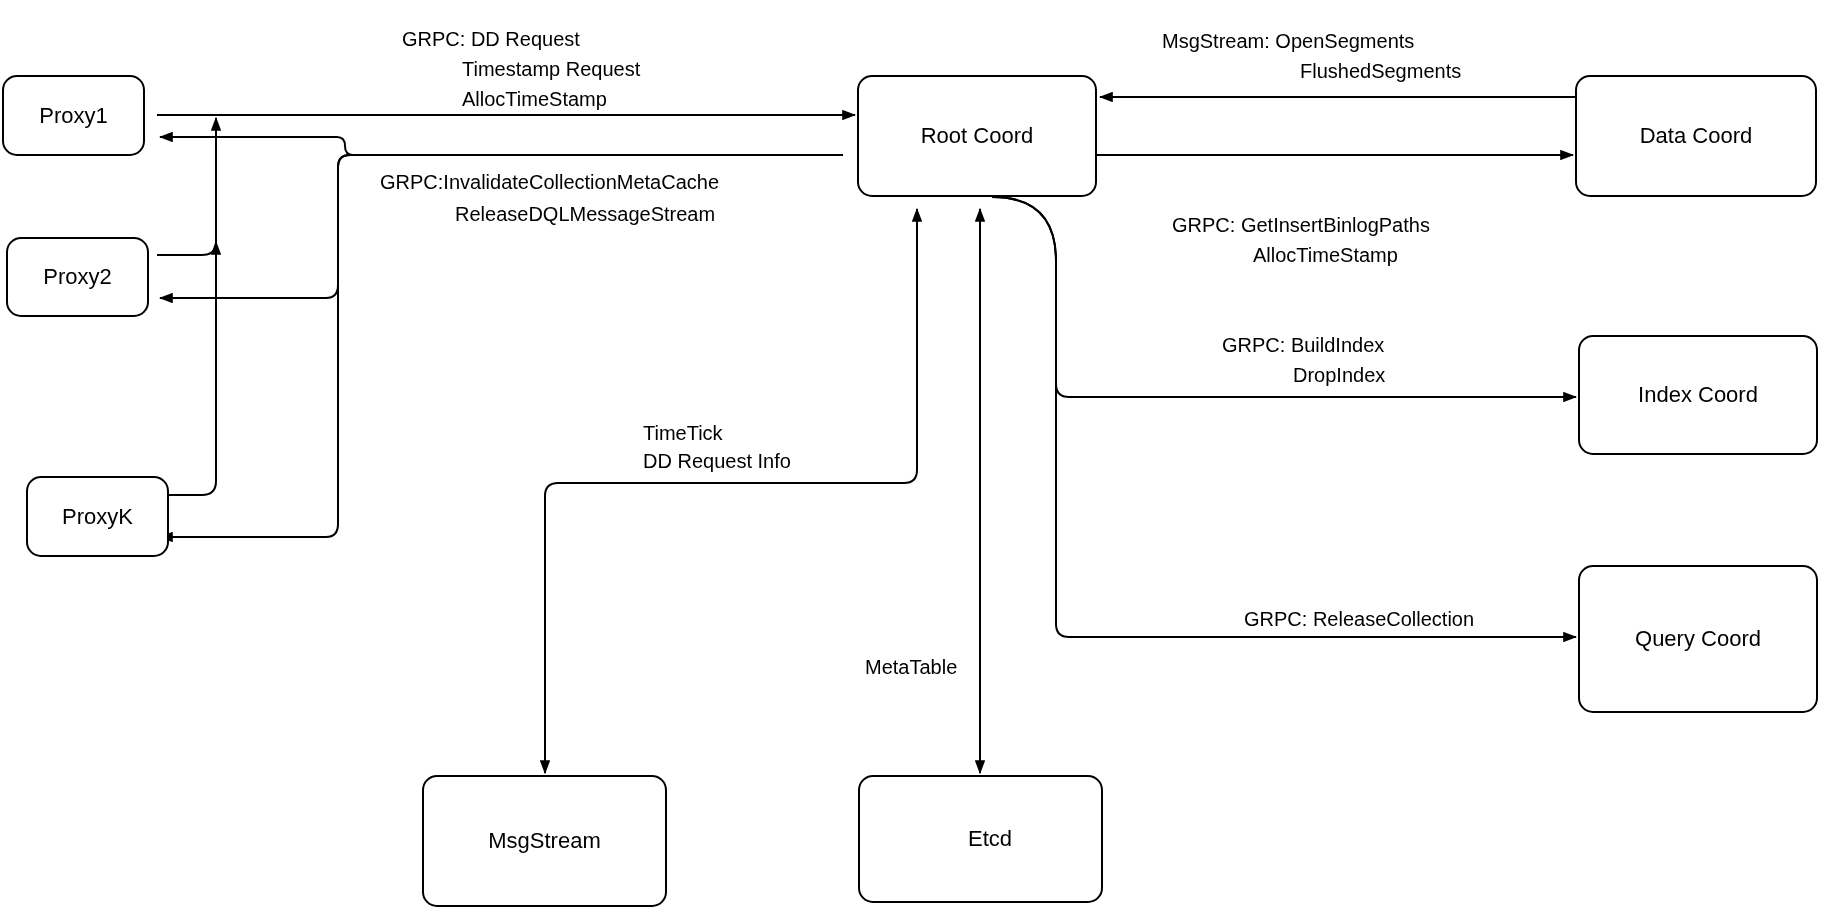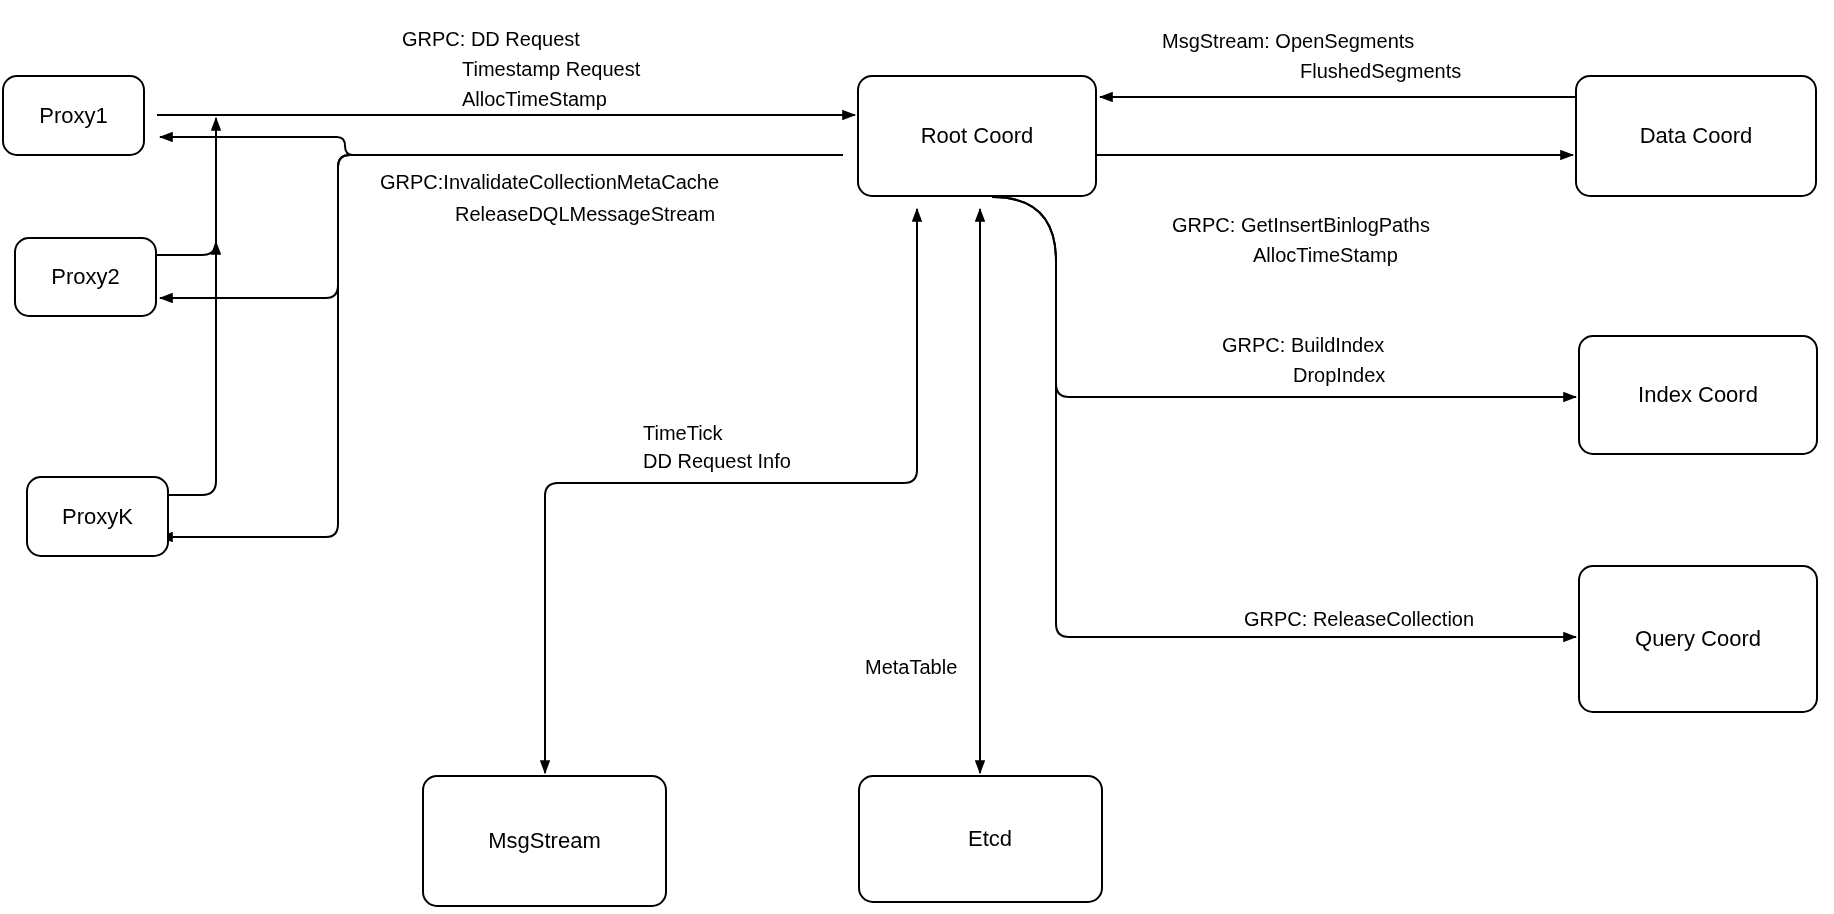--- a/index.html
+++ b/index.html
@@ -24,21 +24,21 @@
     white-space:nowrap;
   }
   .elabel{
     position:absolute;
     font-size:20px;
     line-height:30px;
     white-space:nowrap;
   }
   
   #node-proxy1   {left:2px;  top:75px;  width:143px; height:81px;}
-  #node-proxy2   {left:14px;  top:237px; width:143px; height:80px;}
+  #node-proxy2   {left:6px;  top:237px; width:143px; height:80px;}
   #node-proxyk   {left:14px;  top:476px; width:143px; height:81px;margin-left:12px;}
   #node-root     {left:857px; top:75px;  width:240px; height:122px;}
   #node-data     {left:1575px;top:75px;  width:242px; height:122px;}
   #node-index    {left:1578px;top:335px; width:240px; height:120px;}
   #node-query    {left:1578px;top:565px; width:240px; height:148px;}
   #node-msgstream{left:422px; top:775px; width:245px; height:132px;}
   #node-etcd     {left:858px; top:775px; width:245px; height:128px;padding-left:19px;}
   
   #lbl-dd        {left:402px; top:24px;}
   #lbl-dd .line:nth-child(n+2){margin-left:60px;}

